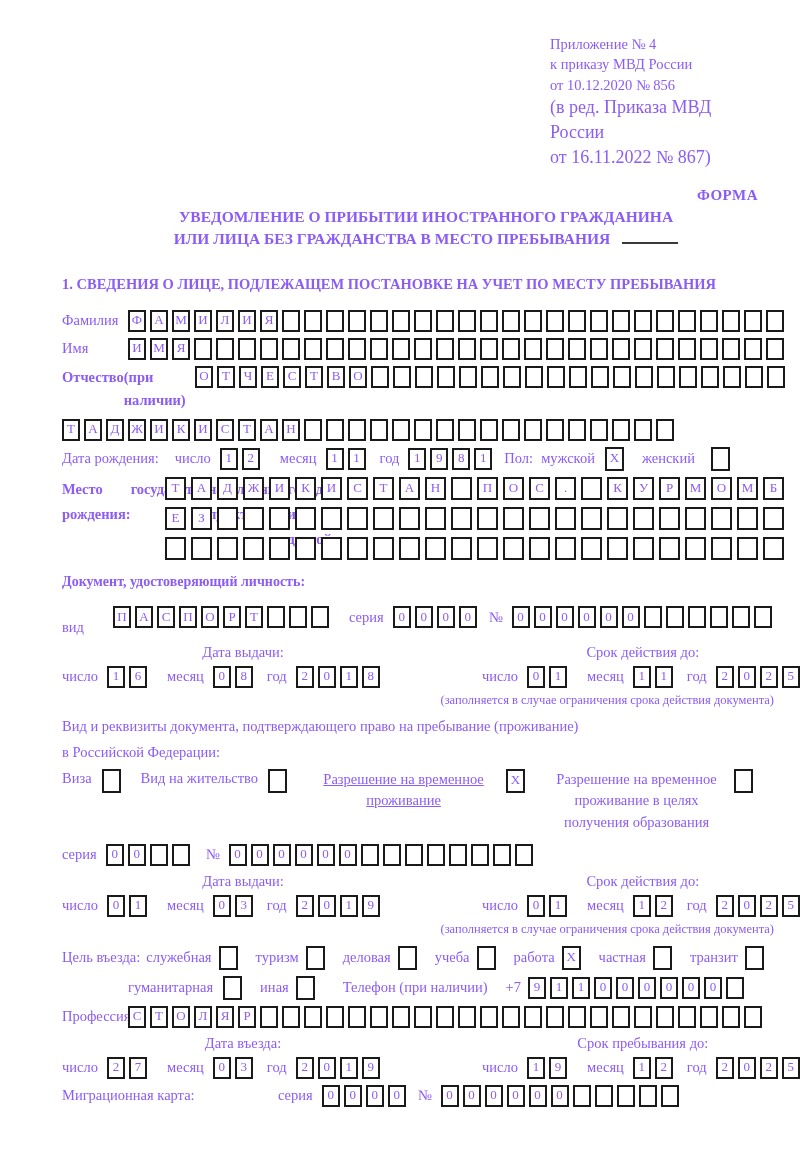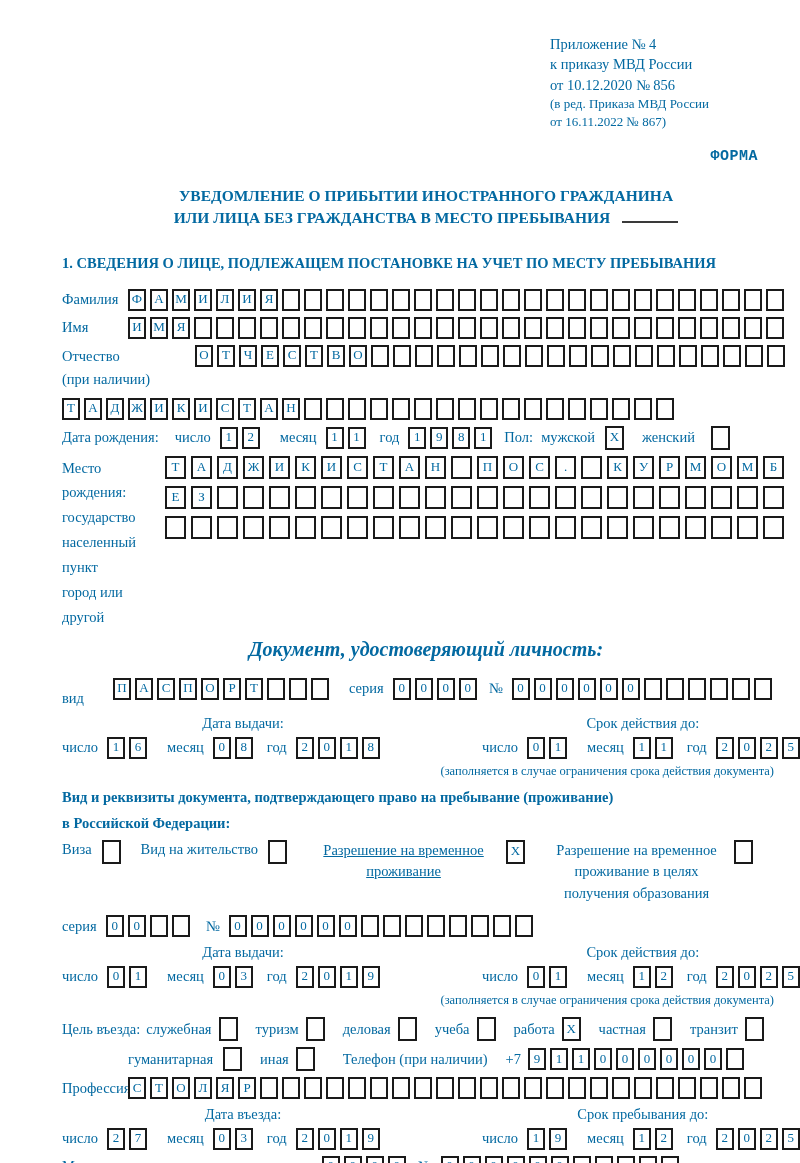--- a/index.html
+++ b/index.html
@@ -1,57 +1,57 @@
 <!DOCTYPE html>
 <html><head>
 <meta charset="utf-8">
 <style>
   html,body{margin:0;padding:0;background:#fff;}
   .page{
     width:800px;height:1163px;box-sizing:border-box;
-    background:#fff;color:#0369a1;
+    background:#fff;color:#8b5cf6;
     font-family:"Liberation Serif","DejaVu Serif",serif;
     font-size:14.5px;line-height:1.3;
     padding:34px 10px 10px 62px;overflow:hidden;
   }
   .hdr{margin-left:auto;width:212px;margin-right:28px;}
   .hdr div{line-height:1.4;}
-  .hdr .sm{font-size:13px;}
-  .forma{font-weight:bold;text-align:right;margin:16px 32px 0 0;font-size:15px;letter-spacing:.5px;font-family:Liberation Mono, monospace;}
-  .title{font-weight:bold;text-align:center;font-size:15.5px;margin-top:18px;line-height:1.45;}
+  .hdr .sm{font-size:18px;}
+  .forma{font-weight:bold;text-align:right;margin:16px 32px 0 0;font-size:15px;letter-spacing:.5px;}
+  .title{font-weight:bold;text-align:center;font-size:15.5px;line-height:1.45;}
   .title-blank{display:inline-block;width:56px;border-bottom:2.5px solid #3a3a3a;height:.9em;margin-left:12px;vertical-align:baseline;}
   .sect{font-weight:bold;font-size:14.5px;margin:24px 0 16px 0;}
   .row{display:flex;align-items:center;margin-bottom:6px;}
   .row.top{align-items:flex-start;}
   .lbl{flex:none;}
-  .lblcol{display:flex;flex-direction:column;flex:none;line-height:1.62;}
+  .lblcol{display:flex;flex:none;line-height:1.62;font-weight:bold;}
   .w51{width:51px;margin-top:20px;} .w66{width:66px;}
   .w101{width:101px;} .w103{width:103px;} .w133{width:133px;}
   .cells{display:flex;flex:none;align-items:center;}
   .cell{
     flex:none;box-sizing:border-box;display:inline-flex;align-items:center;justify-content:center;
     width:18px;height:22px;border:2px solid #1a1a1a;margin-right:4px;
     font-size:13px;background:#fff;
   }
   .cells.wide .cell{width:21px;height:23px;margin-right:5px;}
   .cells.cb .cell{width:19px;height:24px;}
   .stack{display:flex;flex-direction:column;}
   .stack .cells{margin-bottom:7px;}
-  .dochead{text-align:center;font-weight:bold;font-size:20px;margin:2px 0 7px 0;font-style:italic;}
+  .dochead{font-weight:bold;font-size:14px;margin:2px 0 7px 0;}
   .dlbl{flex:none;margin:0 9px 0 16px;}
   .dlbl0{flex:none;margin-right:9px;}
   .gap8{margin-left:8px;} .gap14{margin-left:14px;}
   .dates{display:flex;margin-bottom:4px;align-items:center;}
   .dcol{flex:none;}
   .dcol1{width:362px;margin-right:58px;}
   .dhead{text-align:center;margin-bottom:4px;}
   .dline{display:flex;align-items:center;}
   .note{font-size:12.5px;margin-bottom:9px;}
   .note.right{text-align:right;margin-right:16px;}
-  .para{margin-bottom:7px;font-weight:bold;}
+  .para{margin-bottom:7px;}
   .optwrap{display:inline-block;flex:none;text-align:center;line-height:1.5;}
   .w185{width:185px;text-decoration:underline;} .w175{width:175px;}
   .mr10{margin-right:10px;} .mr16{margin-right:16px;} .mr20{margin-right:20px;}
   .purp span.po{flex:none;margin:0 7px 0 14px;}
   .indent66{margin-left:66px;}
 </style>
 </head>
 <body>
 
 <div class="page">

